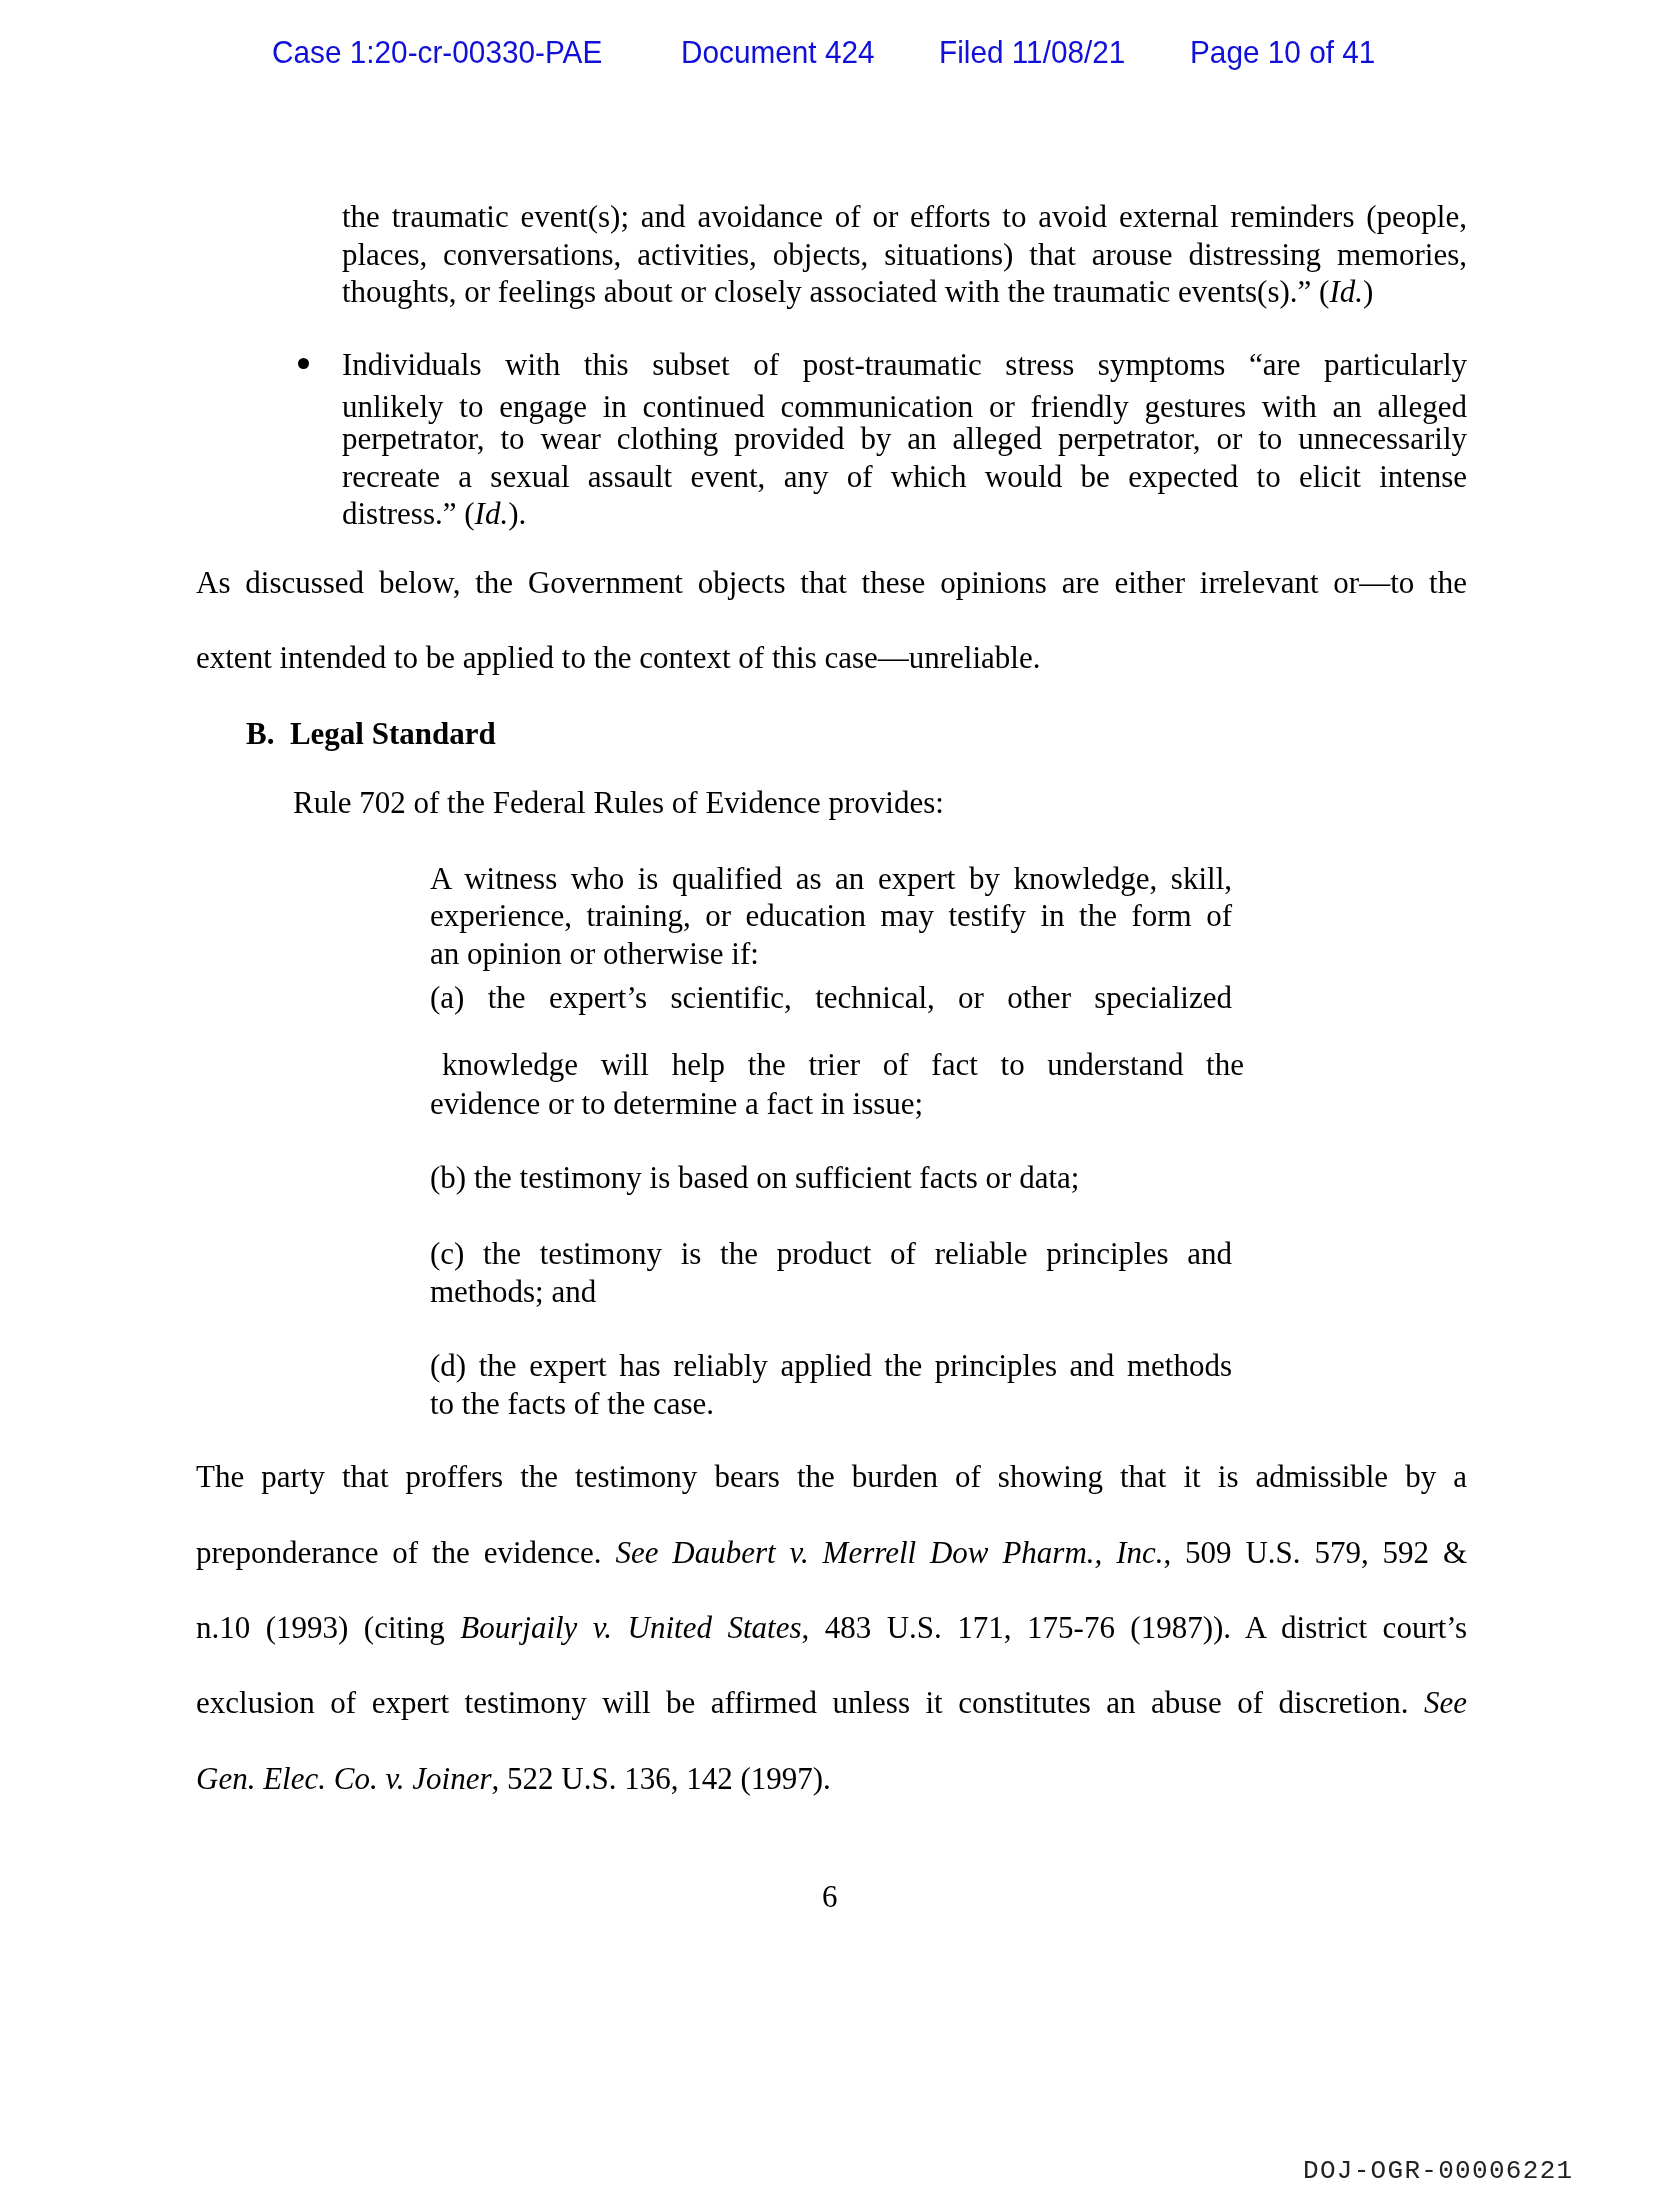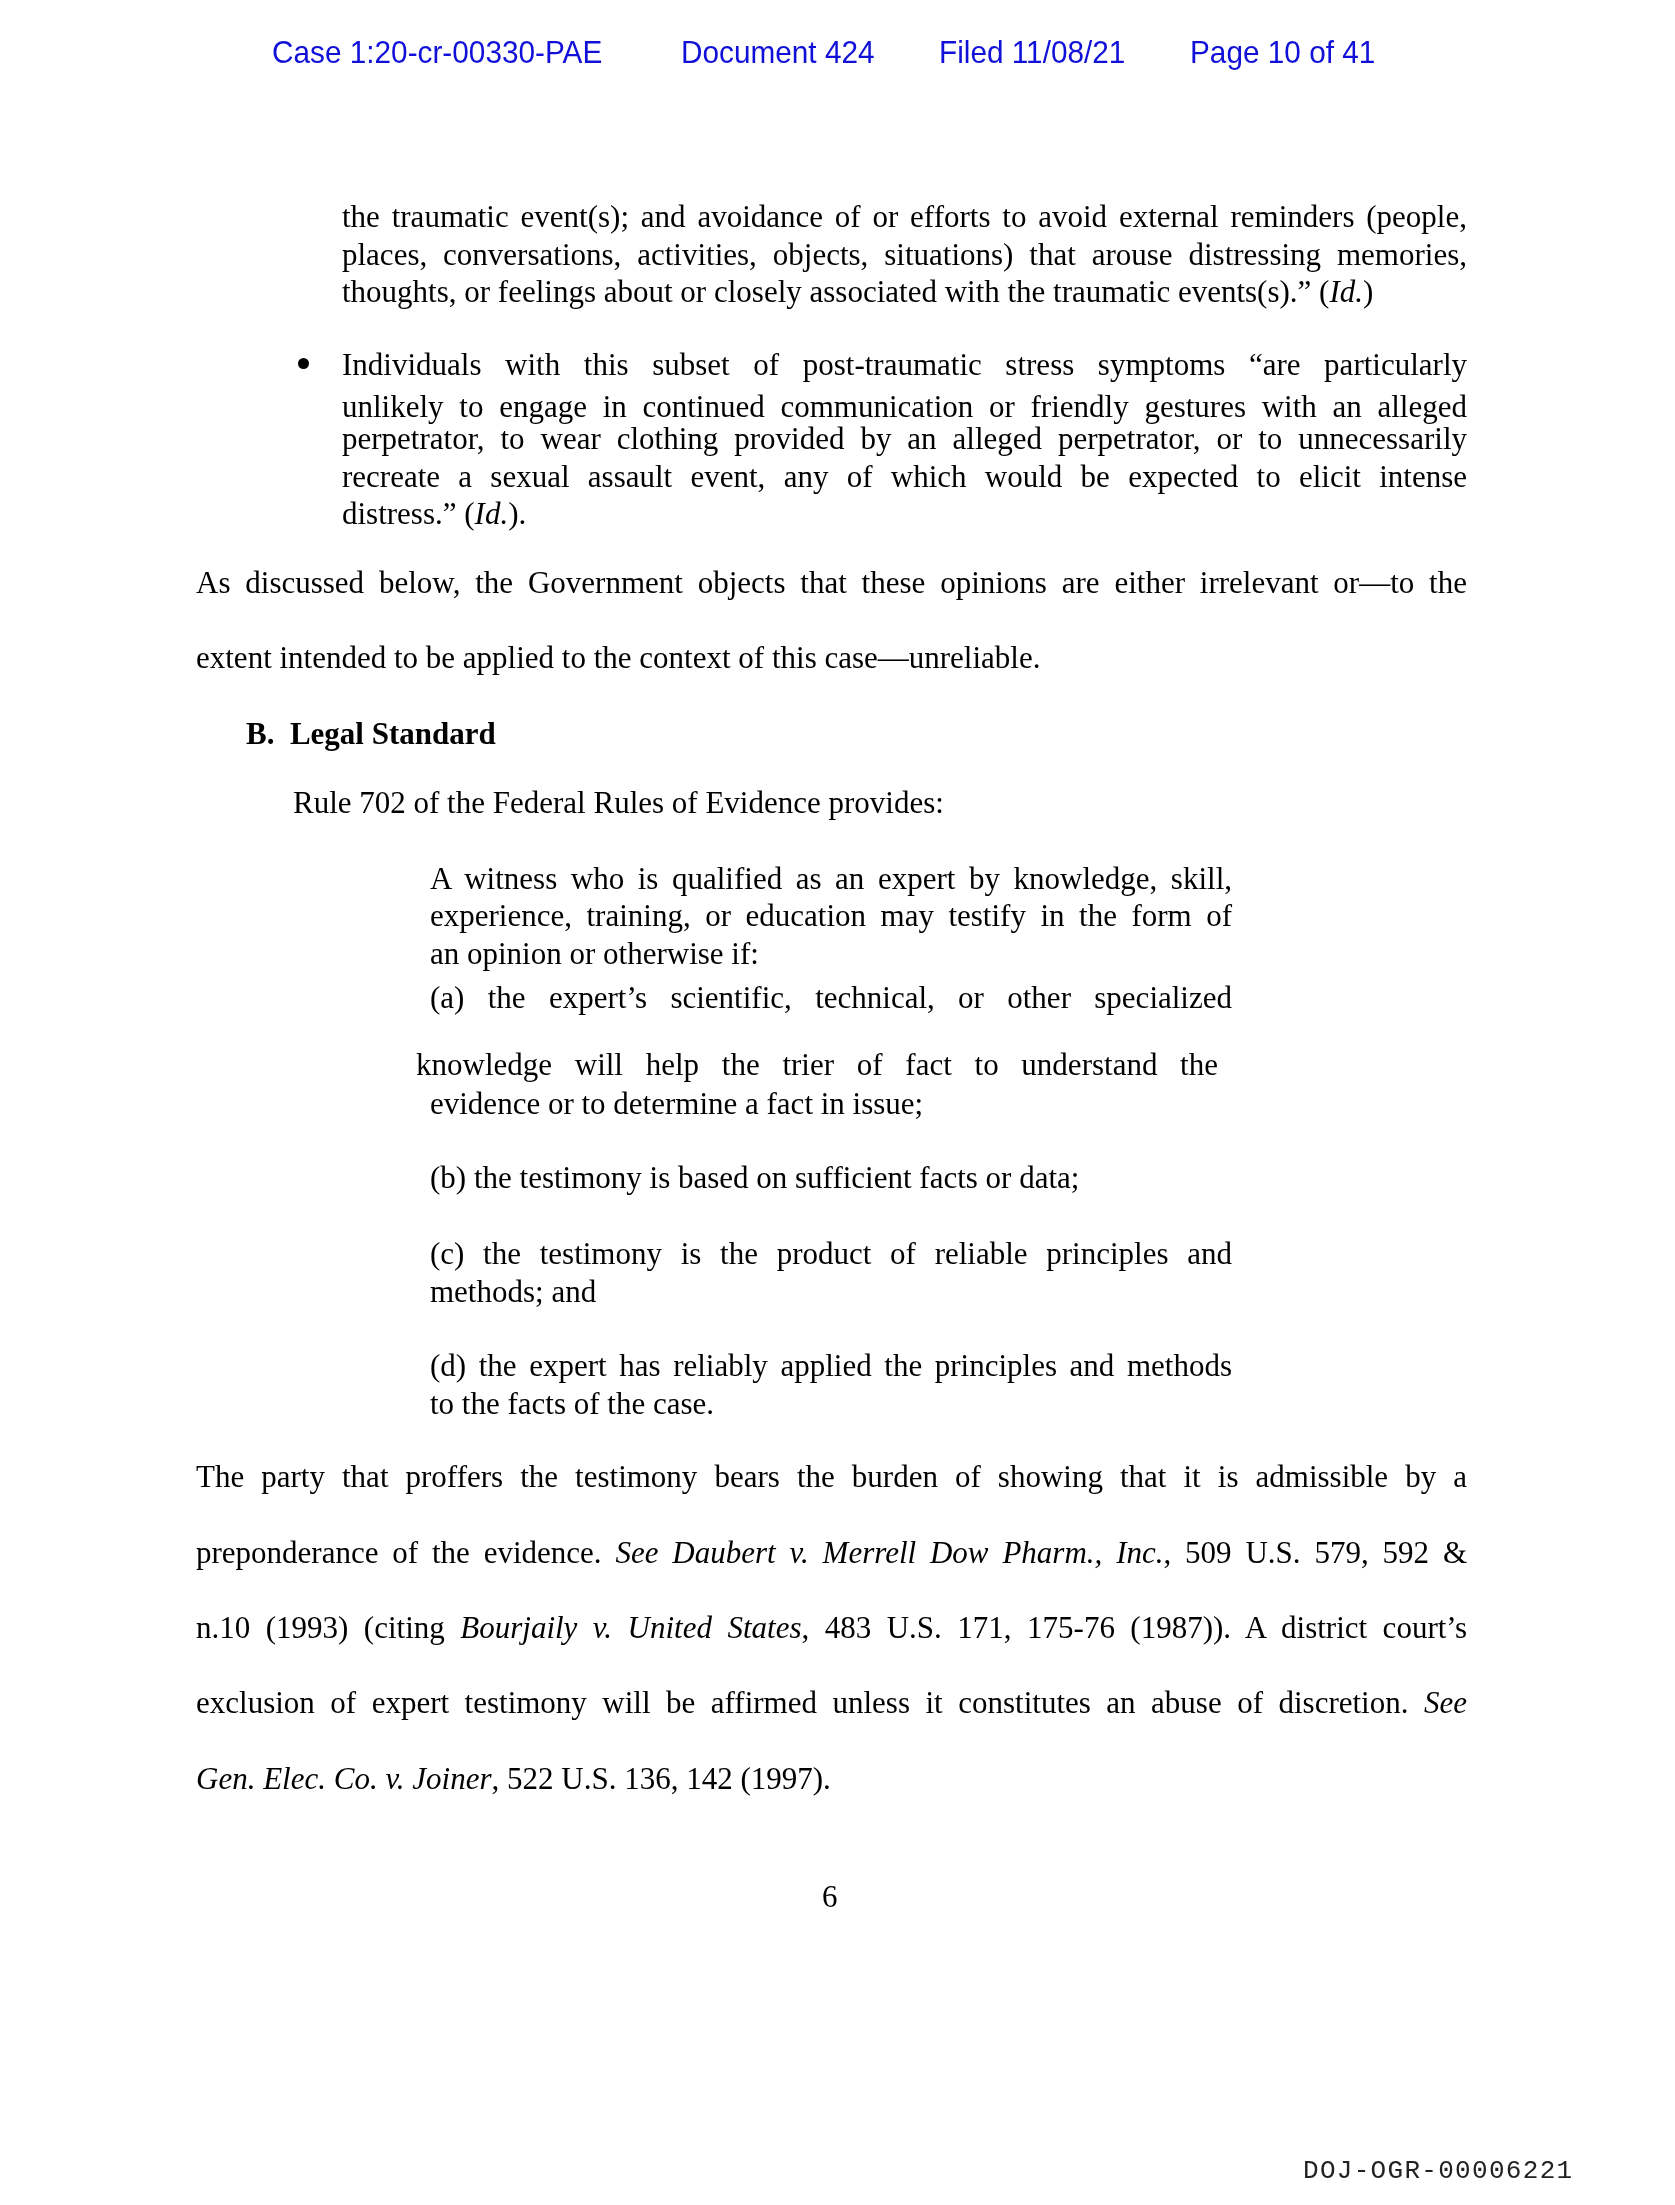--- a/index.html
+++ b/index.html
@@ -52,21 +52,21 @@
 
   <div class="line bold" style="left:246px; top:715px;"><span>B.</span>&nbsp;&nbsp;<span>Legal Standard</span></div>
 
   <div class="line" style="left:293px; top:784px;">Rule 702 of the Federal Rules of Evidence provides:</div>
 
   <div class="line just" style="left:430px; width:802px; top:860px;">A witness who is qualified as an expert by knowledge, skill,</div>
   <div class="line just" style="left:430px; width:802px; top:897px;">experience, training, or education may testify in the form of</div>
   <div class="line" style="left:430px; top:935px;text-align:center;">an opinion or otherwise if:</div>
 
   <div class="line just" style="left:430px; width:802px; top:979px;">(a) the expert’s scientific, technical, or other specialized</div>
-  <div class="line just" style="left:416px; width:802px; top:1046px;">knowledge will help the trier of fact to understand the</div>
+  <div class="line just" style="left:442px; width:802px; top:1046px;">knowledge will help the trier of fact to understand the</div>
   <div class="line" style="left:430px; top:1085px;">evidence or to determine a fact in issue;</div>
 
   <div class="line" style="left:430px; top:1159px;">(b) the testimony is based on sufficient facts or data;</div>
 
   <div class="line just" style="left:430px; width:802px; top:1235px;">(c) the testimony is the product of reliable principles and</div>
   <div class="line" style="left:430px; top:1273px;">methods; and</div>
 
   <div class="line just" style="left:430px; width:802px; top:1347px;">(d) the expert has reliably applied the principles and methods</div>
   <div class="line" style="left:430px; top:1385px;">to the facts of the case.</div>
 

